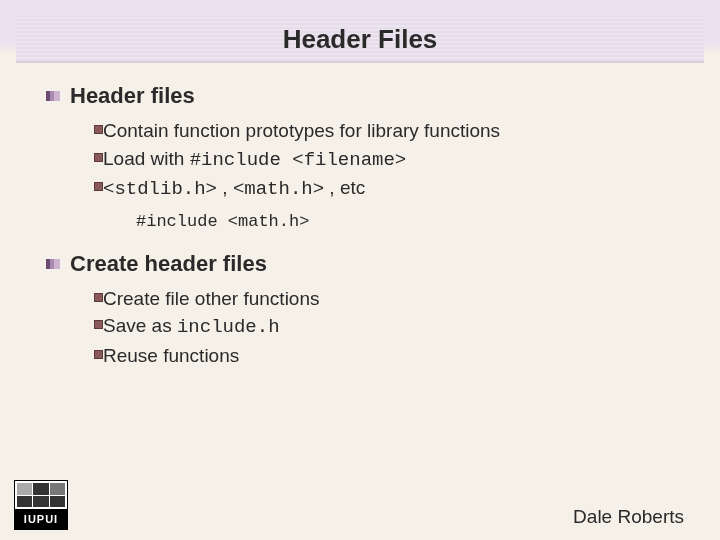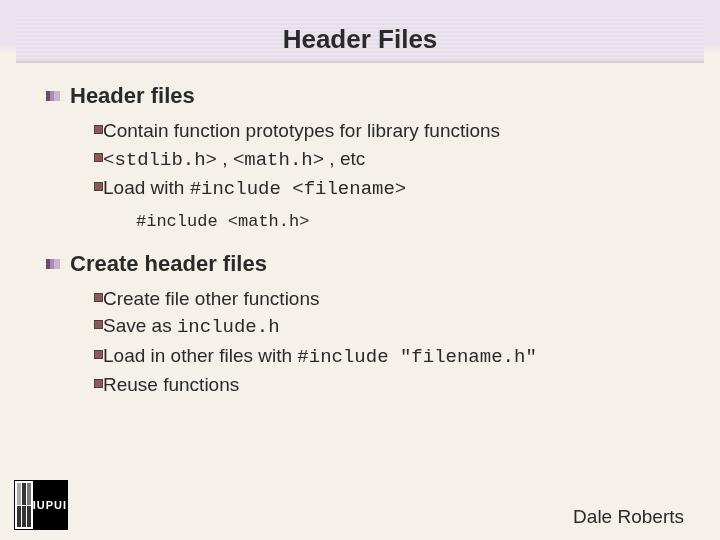--- a/index.html
+++ b/index.html
@@ -86,21 +86,21 @@
   }
   .logo {
     position: absolute;
     bottom: 10px;
     left: 14px;
     width: 54px;
     height: 50px;
     border: 1px solid #000;
     background: #fff;
     display: flex;
-    flex-direction: row;
+    flex-direction: column;
   }
   .logo-top {
     flex: 1.1;
     display: grid;
     grid-template-columns: 1fr 1fr 1fr;
     grid-template-rows: 1fr 1fr;
     gap: 1px;
     padding: 2px;
   }
   .logo-top div { background: #333; }
@@ -133,51 +133,45 @@
       <span>Header files</span>
     </div>
     <div class="sublist">
       <div class="item">
         <span class="dot"></span>
         <span>Contain function prototypes for library functions</span>
       </div>
       <div class="item">
         <span class="dot"></span>
         <span>
-          <span class="mono">&lt;stdlib.h&gt;</span><span> , </span><span class="mono">&lt;math.h&gt;</span><span> , etc</span>
+          <span>Load with </span><span class="mono">#include &lt;filename&gt;</span>
         </span>
       </div>
       <div class="item">
         <span class="dot"></span>
         <span>
-          <span>Load with </span><span class="mono">#include &lt;filename&gt;</span>
+          <span class="mono">&lt;stdlib.h&gt;</span><span> , </span><span class="mono">&lt;math.h&gt;</span><span> , etc</span>
         </span>
       </div>
     </div>
     <div class="example">#include &lt;math.h&gt;</div>
 
     <div class="h2">
       <span class="top-bullet"></span>
       <span>Create header files</span>
     </div>
     <div class="sublist">
       <div class="item">
         <span class="dot"></span>
         <span>Create file other functions</span>
       </div>
       <div class="item">
         <span class="dot"></span>
         <span>
           <span>Save as </span><span class="mono">include.h</span>
-        </span>
-      </div>
-      <div class="item">
-        <span class="dot"></span>
-        <span>
-          <span>Load in other files with </span><span class="mono">#include "filename.h"</span>
         </span>
       </div>
       <div class="item">
         <span class="dot"></span>
         <span>Reuse functions</span>
       </div>
     </div>
 
   </div>
 

